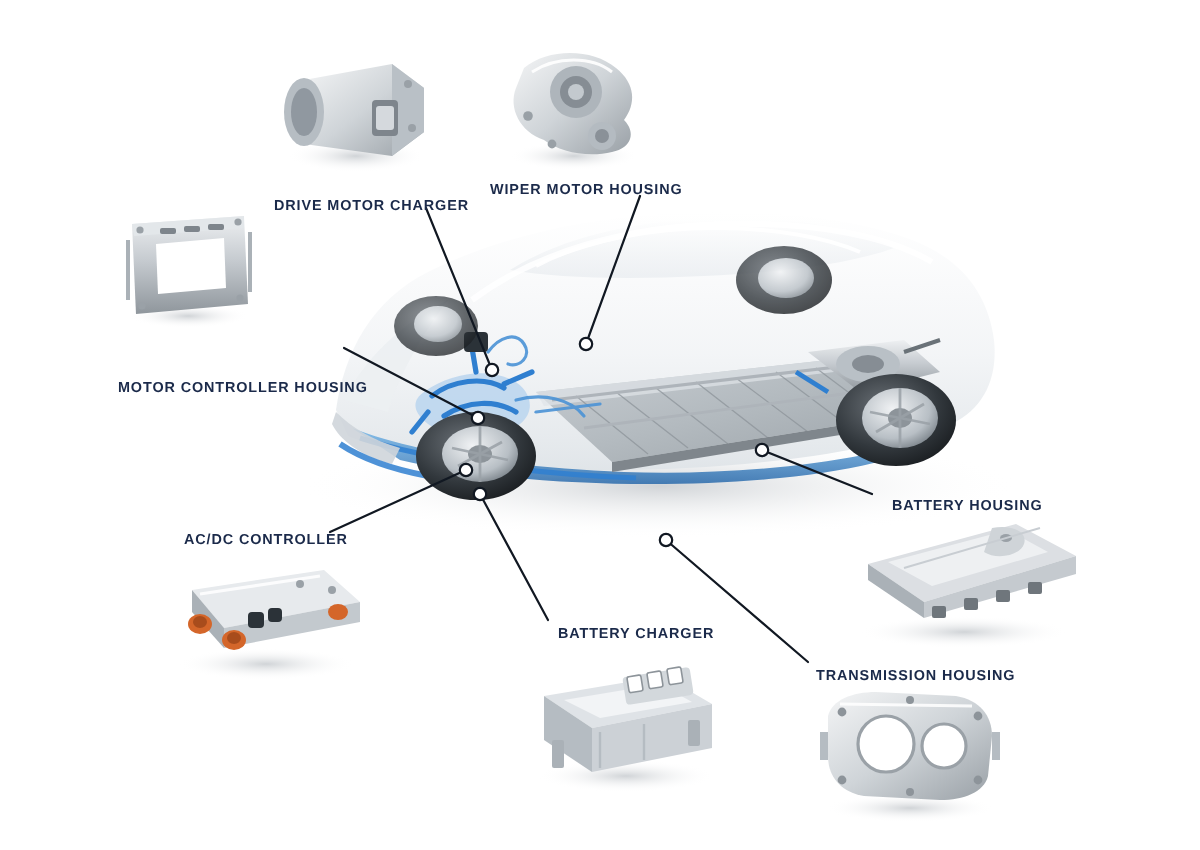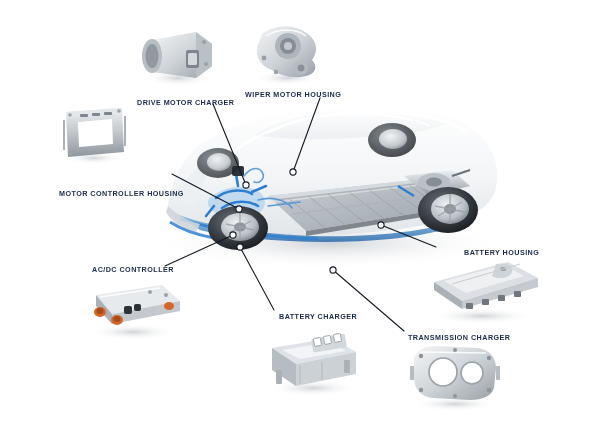--- a/index.html
+++ b/index.html
@@ -326,17 +326,17 @@
         <circle cx="333" cy="270" r="3.1" fill="#ffffff" stroke="#111822" stroke-width="1.1"></circle>
       </g>
   </svg>
 
   <div id="labels">
       <div class="label" style="left: 137px; top: 99px; color: rgb(27, 42, 74);">DRIVE MOTOR CHARGER</div>
       <div class="label" style="left: 245px; top: 91px; color: rgb(27, 42, 74);">WIPER MOTOR HOUSING</div>
       <div class="label" style="left: 59px; top: 170px; color: rgb(27, 42, 74); margin-top: 20px;">MOTOR CONTROLLER HOUSING</div>
       <div class="label" style="left: 92px; top: 266px; color: rgb(27, 42, 74);">AC/DC CONTROLLER</div>
       <div class="label" style="left: 279px; top: 313px; color: rgb(27, 42, 74);">BATTERY CHARGER</div>
-      <div class="label" style="left: 464px; top: 249px; color: rgb(27, 42, 74);">BATTERY HOUSING</div>
-      <div class="label" style="left: 408px; top: 334px; color: rgb(27, 42, 74);">TRANSMISSION CHARGER</div>
+      <div class="label" style="left: 446px; top: 249px; color: rgb(27, 42, 74);">BATTERY HOUSING</div>
+      <div class="label" style="left: 408px; top: 334px; color: rgb(27, 42, 74);">TRANSMISSION HOUSING</div>
     </div>
 
 </div>
 
 </body></html>

